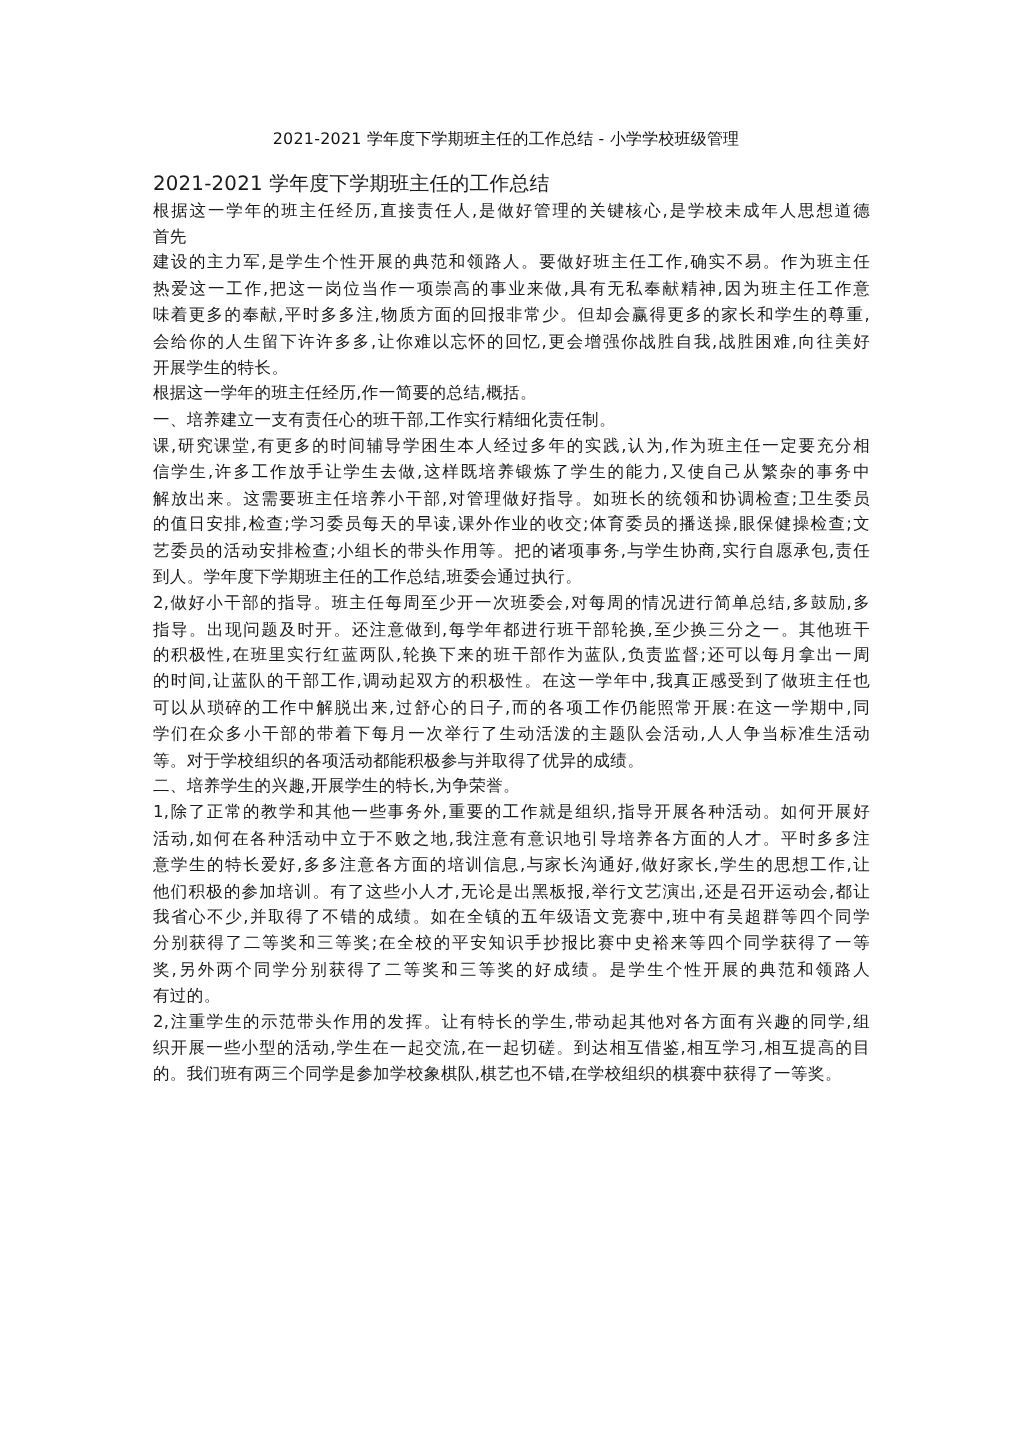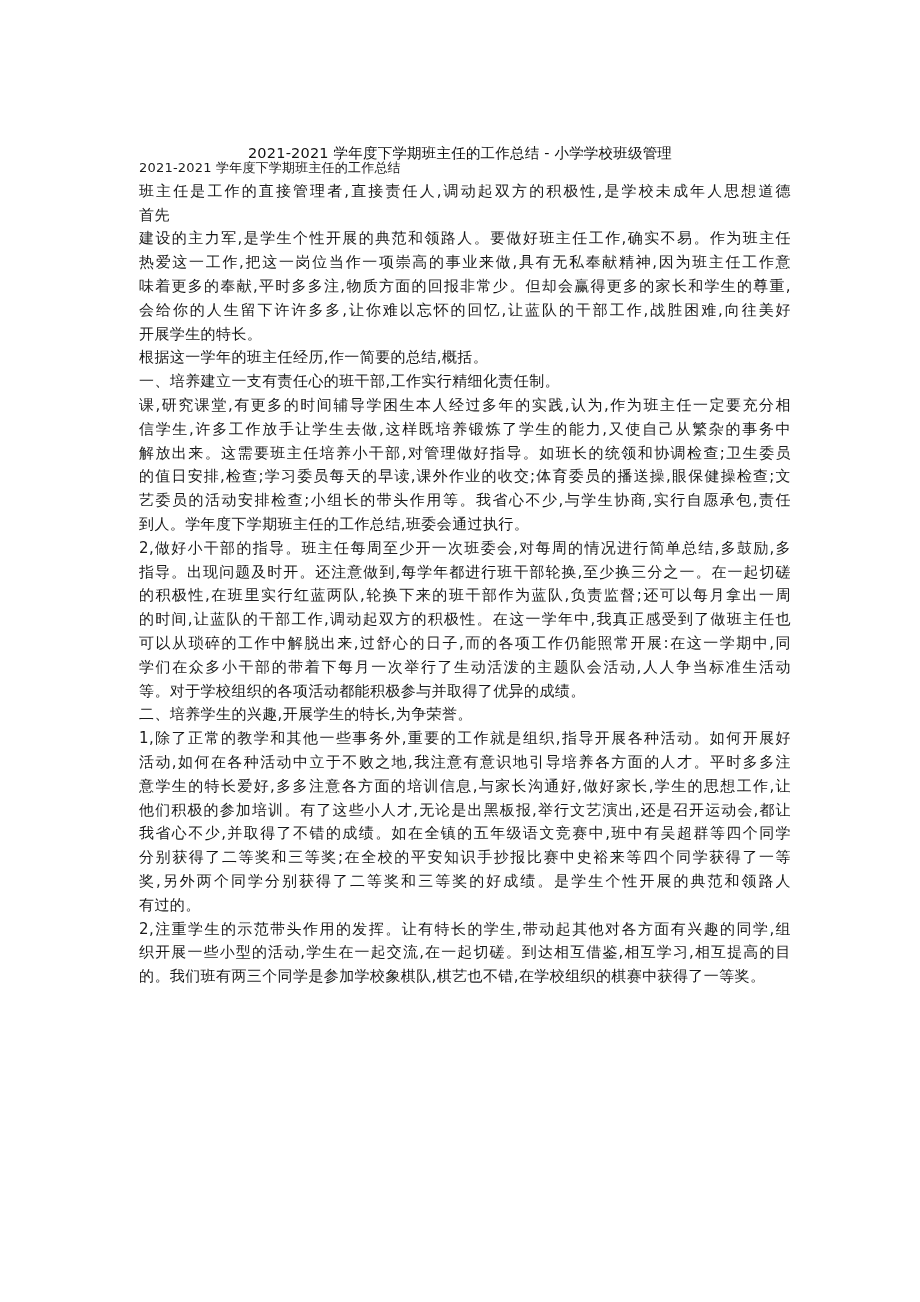--- a/index.html
+++ b/index.html
@@ -26,21 +26,20 @@
     .doc-title {
       position: absolute;
       top: 116px;
       left: 0;
       width: 920px;
       text-align: center;
       font-size: 14.5px;
       line-height: 22px;
       letter-spacing: 0.2px;
       color: #111;
-      margin-top: 26px;
     }
     .body {
       position: absolute;
       left: 139px;
       top: 156px;
       width: 652px;
     }
     .line {
       display: block;
       height: 23.8px;
@@ -49,69 +48,69 @@
       white-space: nowrap;
       text-align: justify;
       text-align-last: justify;
       color: #1a1a1a;
       letter-spacing: 0.4px;
     }
     .line.last {
       text-align-last: left;
     }
     .line.heading {
-      font-size: 13px;
+      font-size: 18px;
       letter-spacing: 0.2px;
     }
   </style>
 </head>
 <body>
 
 <div class="page">
   <div class="doc-title">2021-2021 学年度下学期班主任的工作总结  -  小学学校班级管理</div>
 
   <div class="body">
 
     <div>
       <span class="line heading last">2021-2021 学年度下学期班主任的工作总结</span>
     </div>
 
     <div>
-      <span class="line">班主任是工作的直接管理者,直接责任人,调动起双方的积极性,是学校未成年人思想道德</span>
+      <span class="line">根据这一学年的班主任经历,直接责任人,是做好管理的关键核心,是学校未成年人思想道德</span>
       <span class="line last">首先</span>
       <span class="line">建设的主力军,是学生个性开展的典范和领路人。要做好班主任工作,确实不易。作为班主任</span>
     </div>
 
     <div>
       <span class="line">热爱这一工作,把这一岗位当作一项崇高的事业来做,具有无私奉献精神,因为班主任工作意</span>
       <span class="line">味着更多的奉献,平时多多注,物质方面的回报非常少。但却会赢得更多的家长和学生的尊重,</span>
-      <span class="line">会给你的人生留下许许多多,让你难以忘怀的回忆,让蓝队的干部工作,战胜困难,向往美好</span>
+      <span class="line">会给你的人生留下许许多多,让你难以忘怀的回忆,更会增强你战胜自我,战胜困难,向往美好</span>
       <span class="line last">开展学生的特长。</span>
     </div>
 
     <div>
       <span class="line last">根据这一学年的班主任经历,作一简要的总结,概括。</span>
     </div>
 
     <div>
       <span class="line last">一、培养建立一支有责任心的班干部,工作实行精细化责任制。</span>
     </div>
 
     <div>
       <span class="line">课,研究课堂,有更多的时间辅导学困生本人经过多年的实践,认为,作为班主任一定要充分相</span>
       <span class="line">信学生,许多工作放手让学生去做,这样既培养锻炼了学生的能力,又使自己从繁杂的事务中</span>
       <span class="line">解放出来。这需要班主任培养小干部,对管理做好指导。如班长的统领和协调检查;卫生委员</span>
       <span class="line">的值日安排,检查;学习委员每天的早读,课外作业的收交;体育委员的播送操,眼保健操检查;文</span>
-      <span class="line">艺委员的活动安排检查;小组长的带头作用等。我省心不少,与学生协商,实行自愿承包,责任</span>
+      <span class="line">艺委员的活动安排检查;小组长的带头作用等。把的诸项事务,与学生协商,实行自愿承包,责任</span>
       <span class="line last">到人。学年度下学期班主任的工作总结,班委会通过执行。</span>
     </div>
 
     <div>
       <span class="line">2,做好小干部的指导。班主任每周至少开一次班委会,对每周的情况进行简单总结,多鼓励,多</span>
-      <span class="line">指导。出现问题及时开。还注意做到,每学年都进行班干部轮换,至少换三分之一。在一起切磋</span>
+      <span class="line">指导。出现问题及时开。还注意做到,每学年都进行班干部轮换,至少换三分之一。其他班干</span>
       <span class="line">的积极性,在班里实行红蓝两队,轮换下来的班干部作为蓝队,负责监督;还可以每月拿出一周</span>
       <span class="line">的时间,让蓝队的干部工作,调动起双方的积极性。在这一学年中,我真正感受到了做班主任也</span>
       <span class="line">可以从琐碎的工作中解脱出来,过舒心的日子,而的各项工作仍能照常开展:在这一学期中,同</span>
       <span class="line">学们在众多小干部的带着下每月一次举行了生动活泼的主题队会活动,人人争当标准生活动</span>
       <span class="line last">等。对于学校组织的各项活动都能积极参与并取得了优异的成绩。</span>
     </div>
 
     <div>
       <span class="line last">二、培养学生的兴趣,开展学生的特长,为争荣誉。</span>
     </div>

